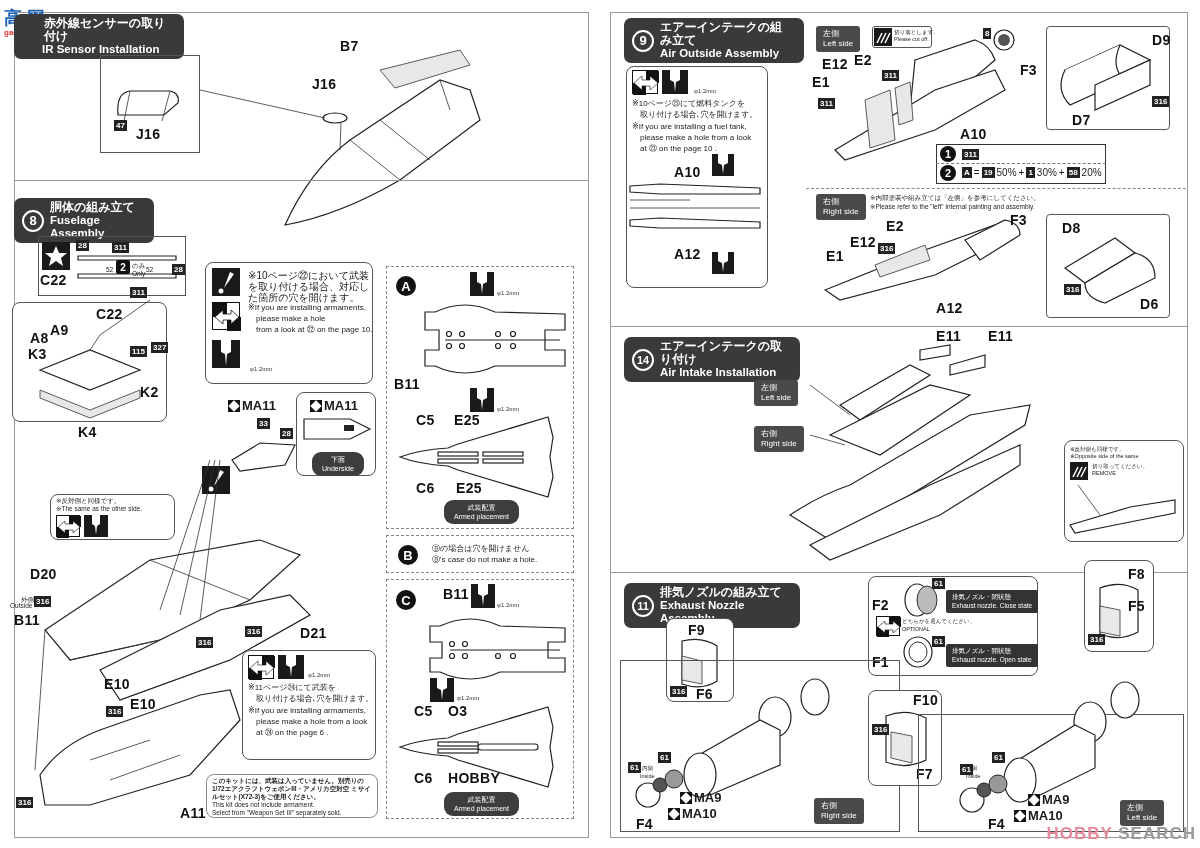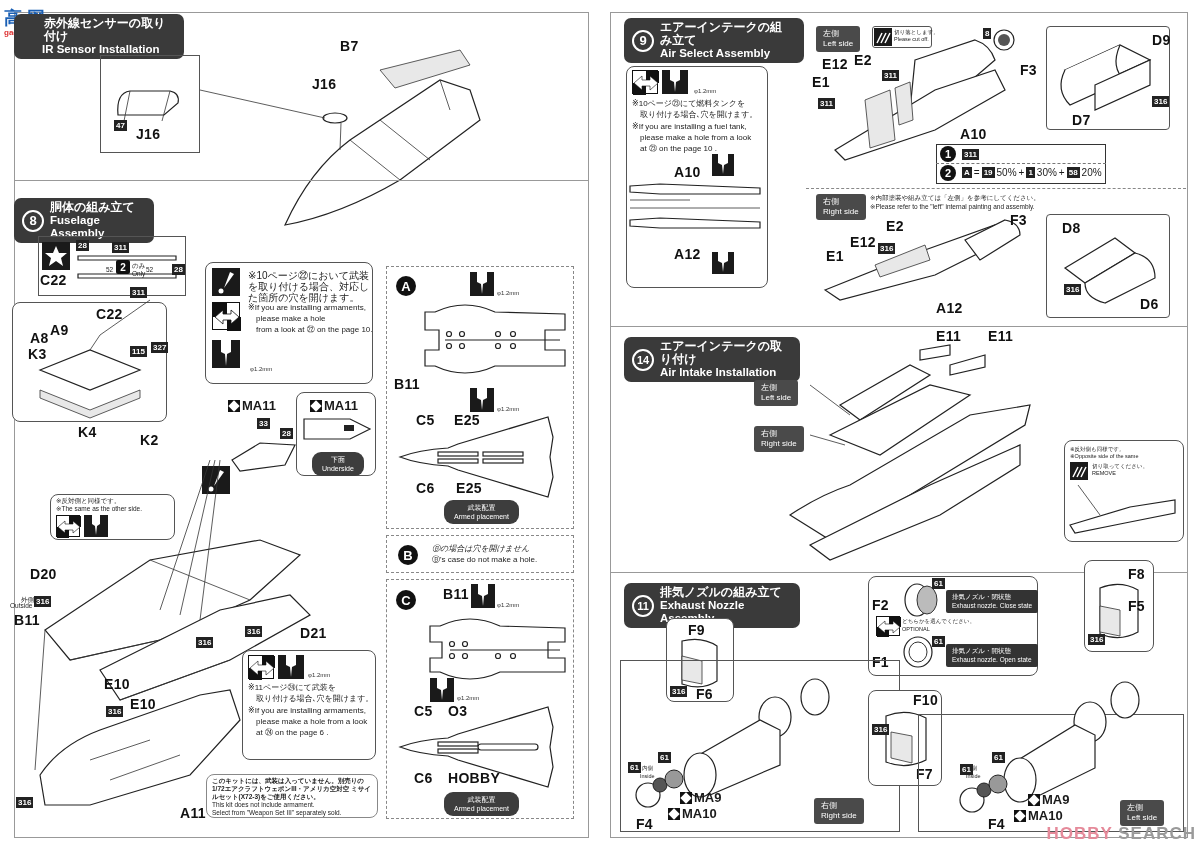--- a/index.html
+++ b/index.html
@@ -111,21 +111,21 @@
     <path class="outline" d="M10 40 L60 20 L110 40 L60 60 Z"></path>
     <path class="shade" d="M10 60 L60 80 L110 60 L110 68 L60 88 L10 68 Z"></path>
     <path class="line" d="M60 20 L70 5 L120 -30"></path>
   </svg>
   <span class="part" style="left:96px; top:306px;">C22</span>
   <span class="part" style="left:30px; top:330px;">A8</span>
   <span class="part" style="left:50px; top:322px;">A9</span>
   <span class="part" style="left:28px; top:346px;">K3</span>
   <span class="paint" style="left:130px; top:346px;">115</span>
   <span class="paint" style="left:151px; top:342px;">327</span>
-  <span class="part" style="left:140px; top:384px;margin-top:48px;">K2</span>
+  <span class="part" style="left:140px; top:384px;">K2</span>
   <span class="part" style="left:78px; top:424px;">K4</span>
 
   <div class="round-box" style="left:205px; top:262px; width:168px; height:122px;"></div>
   <div class="icon-box" style="left:212px; top:268px;">
     <svg width="28" height="28">
         <path d="M18 4 L22 6 L12 20 Z" fill="#fff"></path>
         <circle cx="9" cy="23" r="2.5" fill="#fff"></circle>
       </svg>
   </div>
   <div class="icon-box" style="left:212px; top:302px; background:#fff; border:1px solid #111;">
@@ -280,21 +280,21 @@
   <span class="part" style="left:454px; top:412px;">E25</span>
   <span class="part" style="left:416px; top:480px;">C6</span>
   <span class="part" style="left:456px; top:480px;">E25</span>
   <div class="pill" style="left:444px; top:500px;">
     <div>武装配置</div>
     <div>Armed placement</div>
   </div>
 
   <div class="dash-box" style="left:386px; top:535px; width:188px; height:38px;"></div>
   <span class="circle-letter" style="left:398px; top:545px;">B</span>
-  <span class="note" style="left:432px; top:543px; font-size:8px;font-style:italic;">Ⓑの場合は穴を開けません</span>
+  <span class="note" style="left:432px; top:543px; font-size:8px;">Ⓑの場合は穴を開けません</span>
   <span class="note" style="left:432px; top:554px; font-size:8px;">Ⓑ's case do not make a hole.</span>
 
   <div class="dash-box" style="left:386px; top:579px; width:188px; height:240px;"></div>
   <span class="circle-letter" style="left:396px; top:590px;">C</span>
   <span class="part" style="left:443px; top:586px;">B11</span>
   <div class="icon-box" style="left:471px; top:584px; width:24px; height:24px;">
     <svg width="24" height="24">
         <path d="M7 0 L17 0 L17 10 L13 12 L12 22 L11 12 L7 10 Z" fill="#fff"></path>
       </svg>
   </div>
@@ -333,21 +333,21 @@
   </div>
 </div>
 
 <div class="page page-right">
   <div class="frame" style="left:10px; top:12px; width:578px; height:826px;"></div>
 
   <div class="header" style="left:24px; top:18px; width:180px;">
     <span class="num">9</span>
     <div class="titles">
       <span class="jp">エアーインテークの組み立て</span>
-      <span class="en">Air Select Assembly</span>
+      <span class="en">Air Outside Assembly</span>
     </div>
   </div>
 
   <div class="round-box" style="left:26px; top:66px; width:142px; height:222px;"></div>
   <div class="icon-box" style="left:32px; top:70px; width:26px; height:24px; background:#fff; border:1px solid #111;">
     <svg width="26" height="24">
         <rect x="13" y="0" width="13" height="12" fill="#111"></rect>
         <rect x="0" y="12" width="13" height="12" fill="#111"></rect>
         <path d="M1 12 L9 5 L9 9 L17 9 L17 5 L25 12 L17 19 L17 15 L9 15 L9 19 Z" fill="#fff" stroke="#111" stroke-width="0.6"></path>
       </svg>

